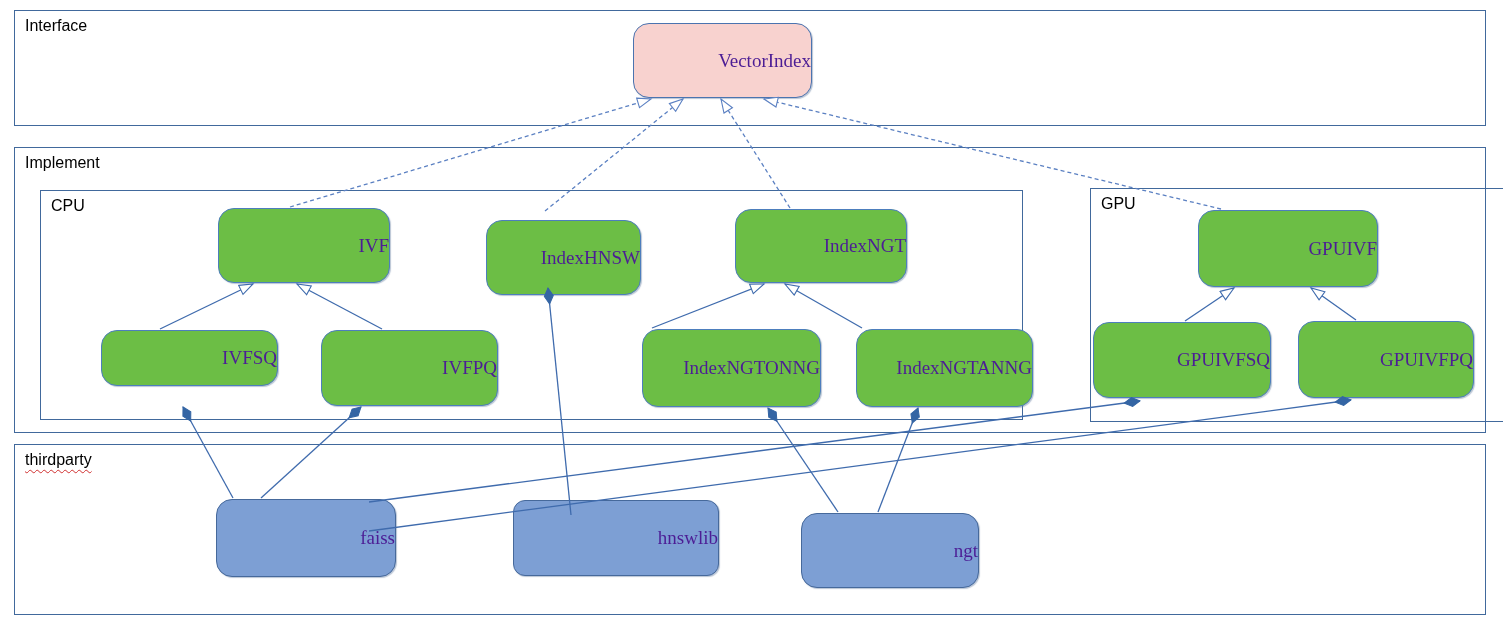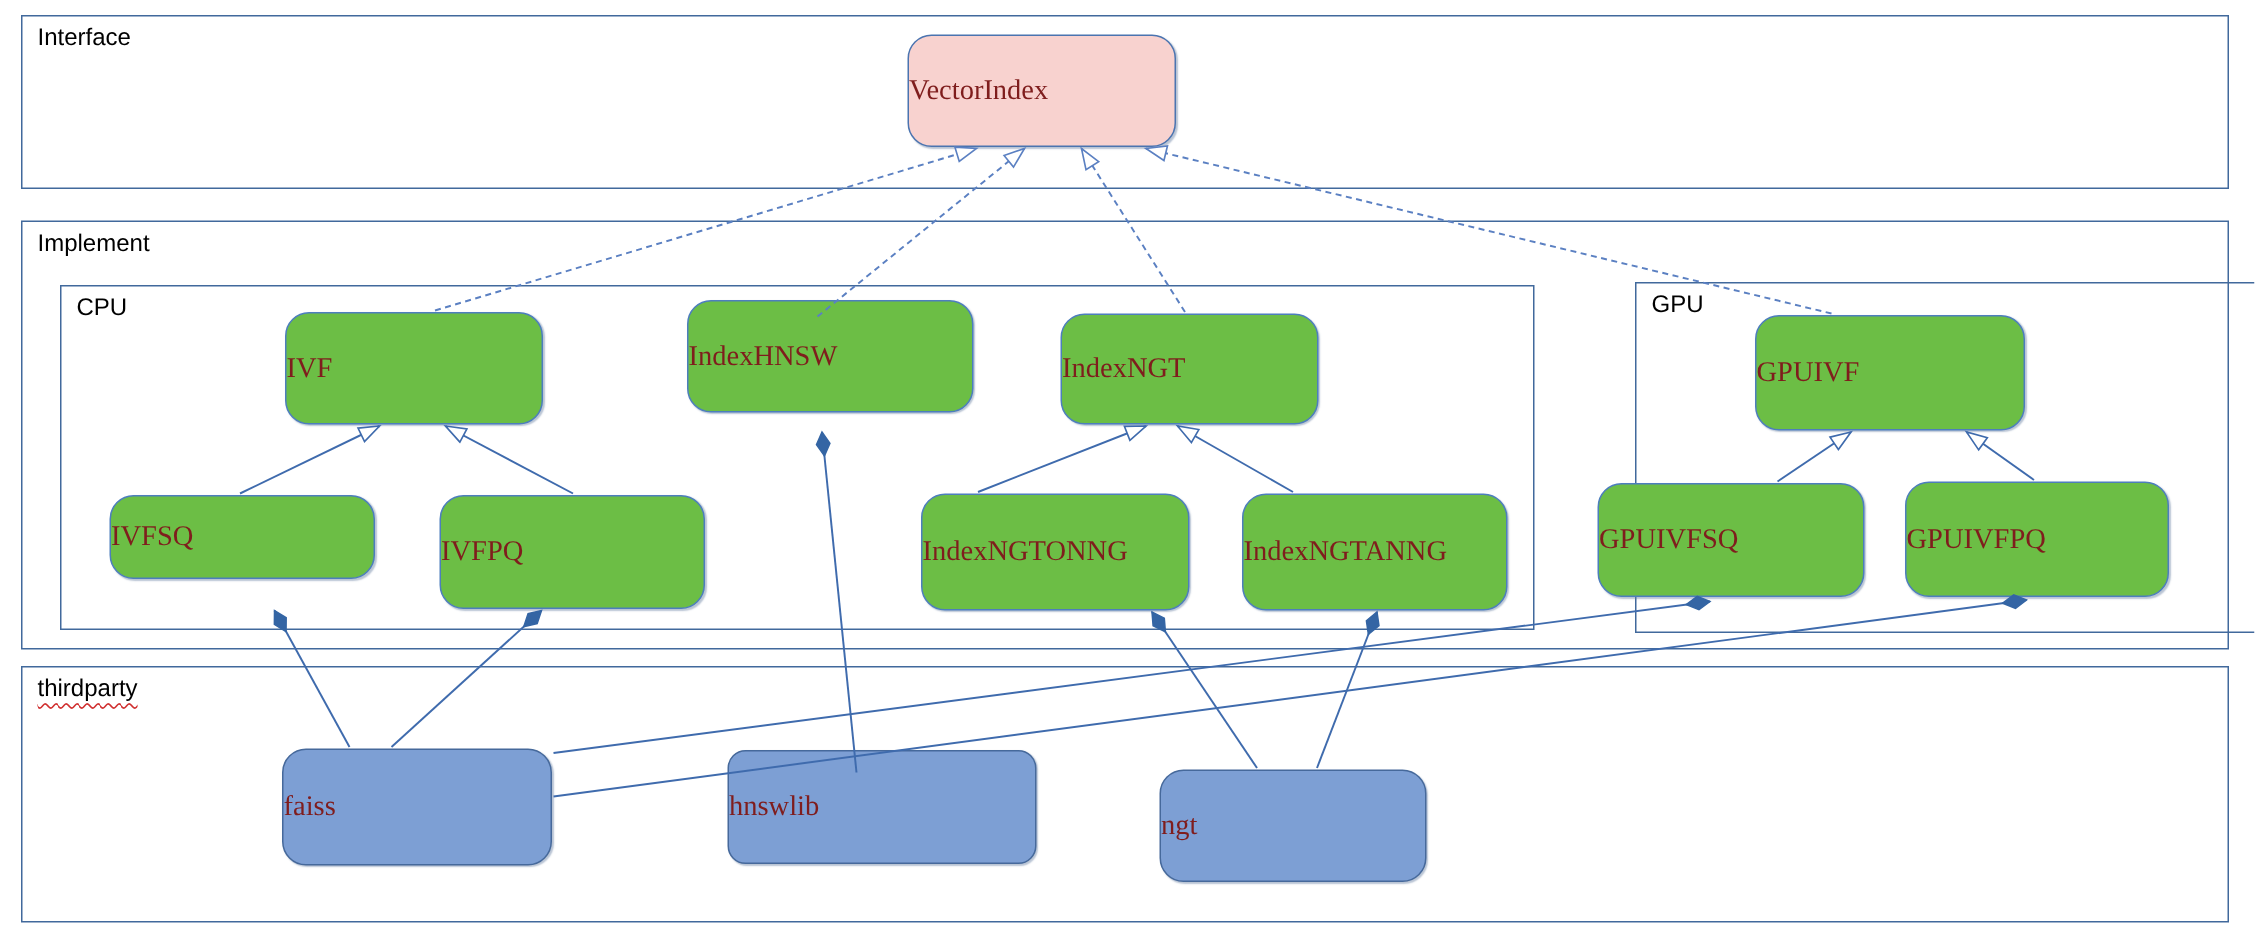--- a/index.html
+++ b/index.html
@@ -20,23 +20,24 @@
   .section-label.squiggle {
     text-decoration-line:underline;
     text-decoration-style:wavy;
     text-decoration-color:var(--squiggle,#d03030);
     text-decoration-thickness:1px;
     text-underline-offset:4px;
   }
   .node {
     position:absolute; box-sizing:border-box;
     border-radius:16px;
-    display:flex; align-items:center; justify-content:flex-start;
-    font-family:"Liberation Serif", serif; font-size:19px; color:#7f1d1d;
+    display:flex; align-items:center; justify-content:flex-end;
+    font-family:"Liberation Serif", serif; font-size:19px; color:#4c1d95;
     box-shadow:1px 1px 1px rgba(100,125,160,0.45);
+    margin-left:28px;
   }
   .node.interface  { background:var(--pink,#f8d2cf);  border:1.3px solid var(--pink-border,#4b74b0); }
   .node.implementation { background:var(--green,#6cbe45); border:1.3px solid var(--green-border,#4d7ebd); }
   .node.library    { background:var(--blue,#7d9fd4);  border:1.3px solid var(--blue-border,#46699b); }
   svg.edges {
     position:absolute; left:0; top:0; pointer-events:none;
   }
   .edge-line { fill:none; stroke-width:1.3px; }
 </style>
 </head>
@@ -58,21 +59,21 @@
     </div>
     <div class="section" style="left: 14px; top: 444px; width: 1472px; height: 171px;">
       <span class="section-label squiggle">thirdparty</span>
     </div>
     <div class="node interface" style="left: 605px; top: 23px; width: 179px; height: 75px;">
       <span>VectorIndex</span>
     </div>
     <div class="node implementation" style="left: 190px; top: 208px; width: 172px; height: 75px;">
       <span>IVF</span>
     </div>
-    <div class="node implementation" style="left: 458px; top: 200px; width: 191px; height: 75px;">
+    <div class="node implementation" style="left: 458px; top: 220px; width: 155px; height: 75px;">
       <span>IndexHNSW</span>
     </div>
     <div class="node implementation" style="left: 707px; top: 209px; width: 172px; height: 74px;">
       <span>IndexNGT</span>
     </div>
     <div class="node implementation" style="left: 73px; top: 330px; width: 177px; height: 56px;">
       <span>IVFSQ</span>
     </div>
     <div class="node implementation" style="left: 293px; top: 330px; width: 177px; height: 76px;">
       <span>IVFPQ</span>

